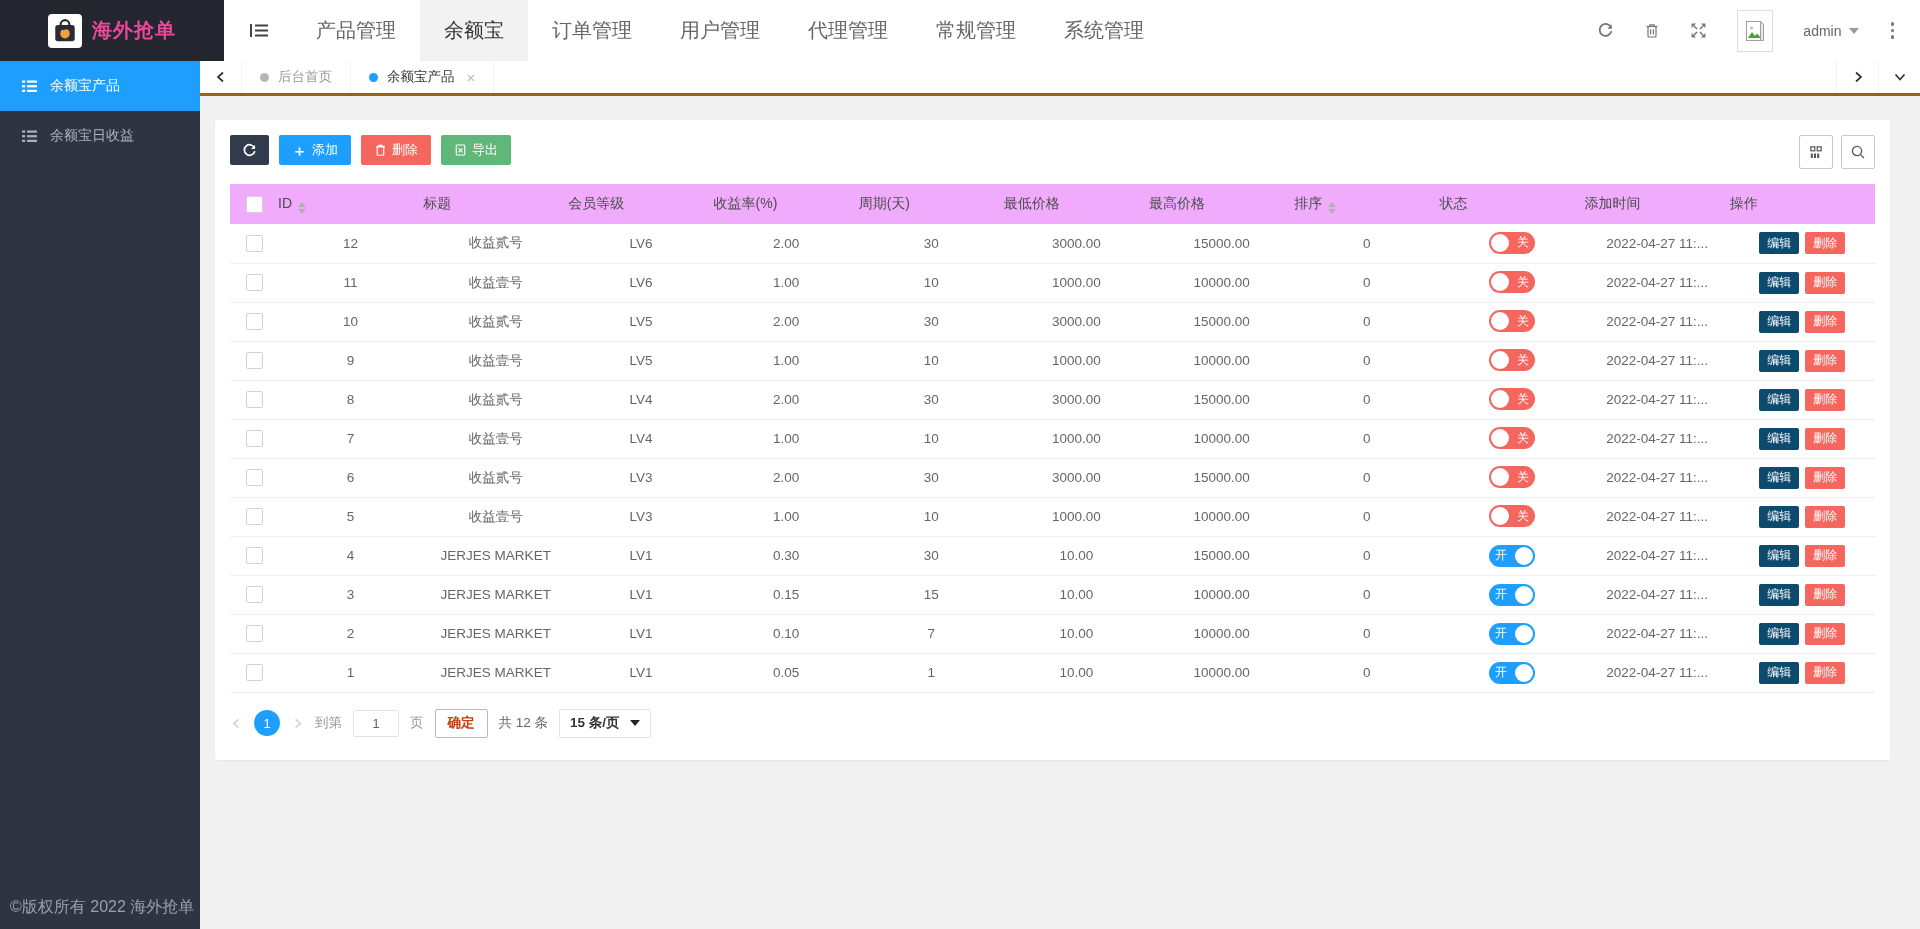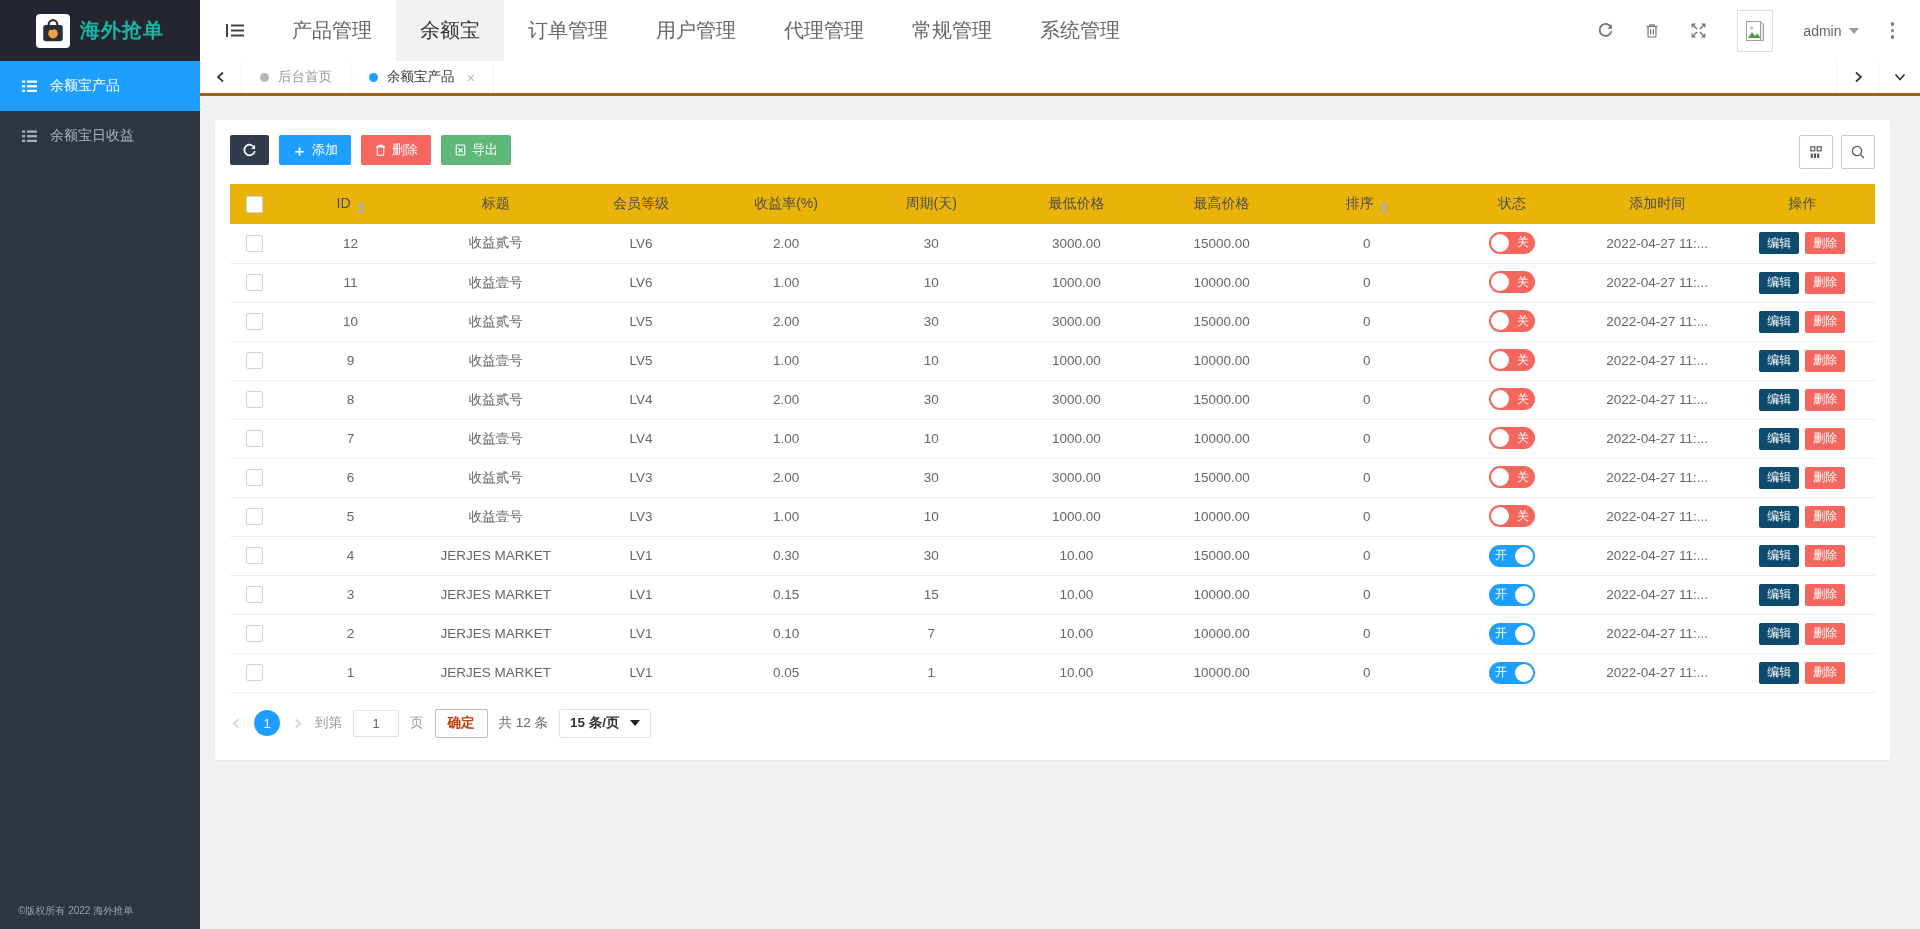--- a/index.html
+++ b/index.html
@@ -2,21 +2,21 @@
 <html><head>
 <meta charset="utf-8">
 <style>
   * { box-sizing: border-box; margin: 0; padding: 0; }
   html,body { width:1920px; height:929px; overflow:hidden; }
   body { font-family:"Liberation Sans","DejaVu Sans",sans-serif; background:#f1f1f1; color:#333; }
   .page { position:relative; width:1920px; height:929px; }
 
   
   .header { position:absolute; top:0; left:0; right:0; height:61px; background:#fff; display:flex; z-index:30; }
-  .logo { width:200px; height:61px; background:#23262e; color:#14b8a6; display:flex; align-items:center; justify-content:center; gap:10px; cursor:pointer; }
+  .logo { width:224px; height:61px; background:#23262e; color:#ec4899; display:flex; align-items:center; justify-content:center; gap:10px; cursor:pointer; }
   .logo-img { width:34px; height:34px; background:#fff; border-radius:4px; display:flex; align-items:center; justify-content:center; }
   .logo-title { font-size:20px; font-weight:bold; letter-spacing:1px; }
   .topnav { flex:1; display:flex; align-items:stretch; }
   .collapse-btn { display:flex; align-items:center; padding:0 24px 0 26px; color:#333; cursor:pointer; }
   .nav-items { display:flex; align-items:stretch; }
   .nav-item { display:flex; align-items:center; padding:0 24px; font-size:20px; color:#666; cursor:pointer; }
   .nav-item.active { background:#f2f2f2; color:#333; }
   .header-right { margin-left:auto; display:flex; align-items:center; gap:30px; padding-right:24px; color:#757575; }
   .h-icon { display:flex; align-items:center; cursor:pointer; color:#757575; }
   .avatar { width:36px; height:42px; border:1px solid #ddd; background:#fff; display:flex; align-items:center; justify-content:center; cursor:pointer; }
@@ -36,40 +36,40 @@
   .tab-dot { width:9px; height:9px; border-radius:50%; background:#b7b7b7; }
   .tab.active .tab-dot { background:#1E9FFF; }
   .tab-close { color:#b9b9b9; font-size:15px; margin-left:3px; cursor:pointer; }
   .tab-spacer { flex:1; }
 
   
   .sidebar { position:absolute; top:61px; left:0; bottom:0; width:200px; background:#2e3440; z-index:25; }
   .side-item { height:50px; display:flex; align-items:center; gap:13px; padding-left:22px; color:#a9b2bd; font-size:14px; cursor:pointer; }
   .side-item.active { background:#1E9FFF; color:#fff; }
   .side-item .li-icon { display:flex; align-items:center; }
-  .copyright { position:absolute; bottom:11px; left:0; width:100%; padding-left:18px; color:#9aa0ab; font-size:10px; }
+  .copyright { position:absolute; bottom:11px; left:0; width:100%; padding-left:10px; color:#9aa0ab; font-size:16px; }
 
   
   .main { position:absolute; top:96px; left:200px; right:0; bottom:0; background:#f1f1f1; overflow:hidden; }
   .card { margin:24px 30px 0 15px; background:#fff; border-radius:3px; box-shadow:0 1px 2px rgba(0,0,0,.06); padding:15px 15px 22px; }
 
   .toolbar { display:flex; align-items:flex-start; }
   .btn { height:30px; border:none; border-radius:2px; color:#fff; font-size:13px; display:inline-flex; align-items:center; gap:5px; padding:0 13px; margin-right:10px; cursor:pointer; font-family:inherit; }
   .btn-refresh { background:#313b4b; padding:0 12px; }
   .btn-add { background:#1E9FFF; }
   .btn-del { background:#f5665f; }
   .btn-export { background:#5FB878; }
   .plus-glyph { font-size:15px; font-weight:bold; line-height:1; }
   .tools-right { margin-left:auto; display:flex; gap:8px; }
   .tool-btn { width:34px; height:34px; background:#fff; border:1px solid #c9c9c9; border-radius:2px; display:flex; align-items:center; justify-content:center; color:#555; cursor:pointer; }
 
   
   table { width:100%; border-collapse:collapse; table-layout:fixed; margin-top:15px; }
   col.cb-col { width:48px; }
-  thead th { background:#eab308; height:40px; font-weight:400; font-size:14px; color:#4d4d4d; text-align:center; }
+  thead th { background:#f0abfc; height:40px; font-weight:400; font-size:14px; color:#4d4d4d; text-align:left; }
   tbody td { height:39px; text-align:center; font-size:13.5px; color:#666; border-bottom:1px solid #eeeeee; }
   .cb { width:17px; height:17px; border:1px solid #d2d2d2; border-radius:2px; background:#fff; margin:0 auto; cursor:pointer; }
   .sort { display:inline-flex; flex-direction:column; gap:2px; margin-left:6px; vertical-align:1px; cursor:pointer; }
   .sort i { width:0; height:0; border-left:4.5px solid transparent; border-right:4.5px solid transparent; }
   .sort .s-up { border-bottom:5px solid #b0b0b0; }
   .sort .s-dn { border-top:5px solid #b0b0b0; }
   .toggle { width:46px; height:22px; border-radius:11px; display:inline-flex; align-items:center; cursor:pointer; }
   .toggle.off { background:#f5665f; }
   .toggle.on  { background:#1E9FFF; }
   .knob { width:18px; height:18px; border-radius:50%; background:#fff; margin:0 2px; flex:none; }

